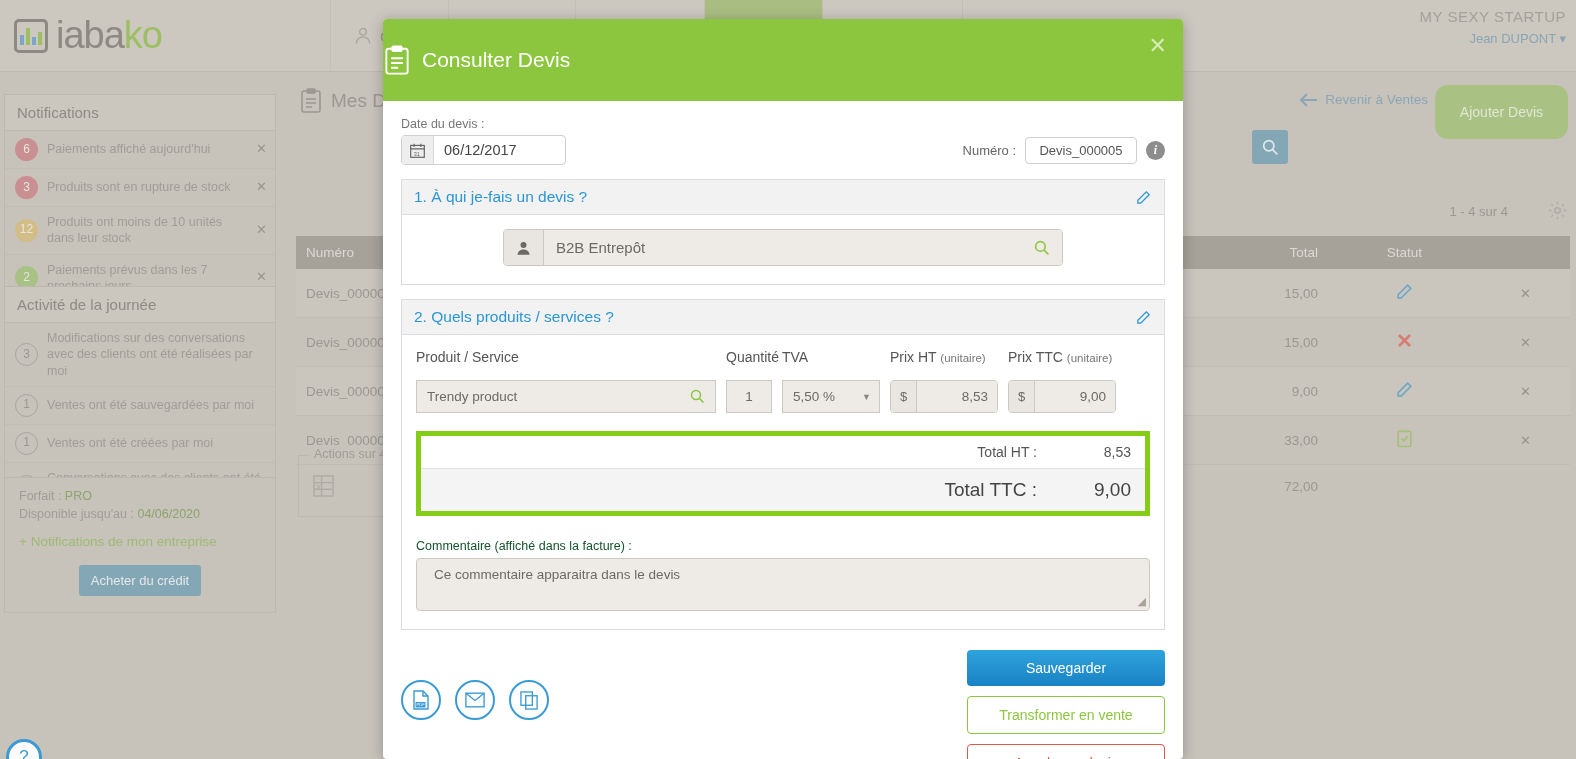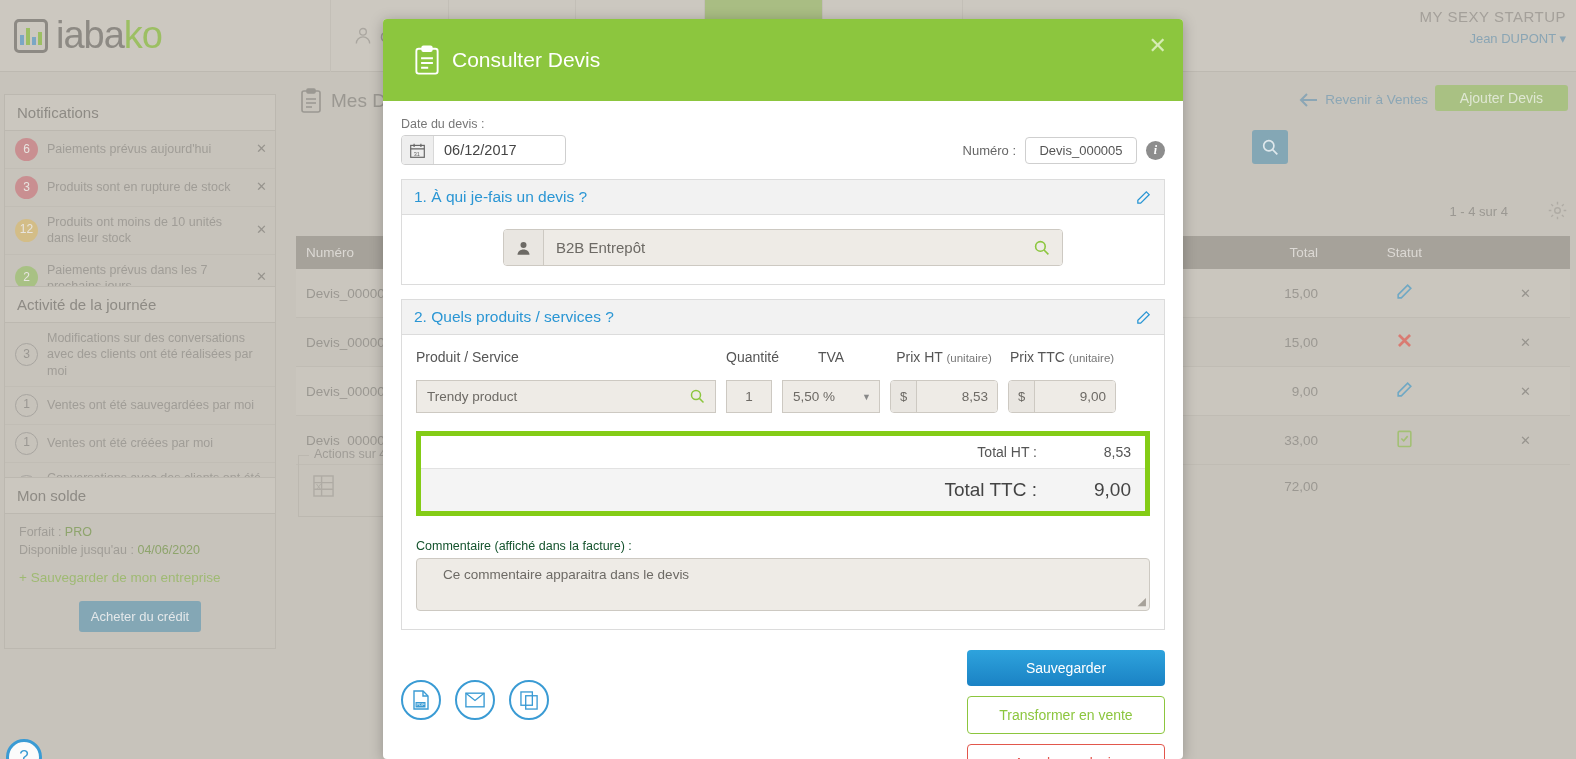--- a/index.html
+++ b/index.html
@@ -96,23 +96,23 @@
   .page-title {
     position: absolute; left: 300px; top: 88px;
     display: flex; align-items: center; gap: 9px;
     font-size: 19px; color: #9b9892;
   }
   .back-link {
     position: absolute; right: 148px; top: 92px; font-size: 13.5px;
     color: #8ba6b5; display: flex; align-items: center; gap: 7px;
   }
   .add-btn {
-    position: absolute; right: 8px; top: 85px; width: 133px; padding: 5px 0;
+    position: absolute; right: 8px; top: 85px; width: 133px; padding: 19px 0;
     background: #a9c183; color: #dfe7d3; font-size: 14px; text-align: center;
-    border-radius: 3px;
+    border-radius: 13px;
   }
   .search-btn {
     position: absolute; left: 1252px; top: 130px; width: 36px; height: 34px;
     background: #84a7b5; border-radius: 3px;
     display: flex; align-items: center; justify-content: center;
   }
   .count-lbl {
     position: absolute; right: 68px; top: 204px; font-size: 13px; color: #9b9892;
   }
   .gear-ic { position: absolute; right: 8px; top: 200px; opacity: .4; }
@@ -149,21 +149,21 @@
   }
 
   
   .modal {
     position: absolute; left: 383px; top: 19px; width: 800px; height: 740px;
     background: #ffffff; box-shadow: 0 2px 14px rgba(0,0,0,.25);
     border-radius: 4px; overflow: hidden;
   }
   .modal-head {
     height: 82px; background: #8cc63e;
-    display: flex; align-items: center; padding: 0 31px; position: relative;
+    display: flex; align-items: center; padding: 0 1px; position: relative;
   }
   .modal-title {
     color: #fff; font-size: 21px; margin-left: 12px;
   }
   .modal-x {
     position: absolute; right: 16px; top: 16px; color: #d6ecb4; font-size: 22px;
     line-height: 1;
   }
   .modal-body { padding: 16px 18px 0; }
 
@@ -220,21 +220,21 @@
     color: #6d6a65; display: flex; align-items: center;
     justify-content: space-between;
   }
 
   .prodgrid {
     display: grid;
     grid-template-columns: 300px 46px 98px 108px 108px;
     gap: 10px; align-items: end;
   }
   .col-h { font-size: 14px; color: #555; padding-bottom: 5px; }
-  .col-h.center { text-align: center; }
+  .col-h.center { }
   .col-h .sm { font-size: 11.5px; color: #777; }
   .fld {
     background: #eeebe6; border: 1px solid #cdc9c2; border-radius: 0;
     padding: 7px 10px; font-size: 13.5px; color: #6d6a65;
     display: flex; align-items: center; justify-content: space-between;
     height: 33px;
   }
   .fld.qty { justify-content: center; }
   .fld.sel { padding-right: 8px; text-align: right; }
   .caret { color: #888; font-size: 9px; }
@@ -261,21 +261,21 @@
   .tot-row.ht { font-size: 14px; color: #555; }
   .tot-row.ttc {
     background: #f4f4f4; border-top: 1px solid #e2e2e2;
     font-size: 19px; color: #444; padding: 10px 14px;
   }
   .tot-row .amtv { min-width: 52px; text-align: right; }
 
   .cmt-lbl { font-size: 12.5px; color: #14532d; margin-top: 23px; }
   .cmt-box {
     margin-top: 5px; background: #eeebe6; border: 1px solid #cdc9c2;
-    border-radius: 4px; height: 53px; padding: 8px 26px;
+    border-radius: 4px; height: 53px; padding: 8px 17px;
     font-size: 13.5px; color: #6d6a65; position: relative;
   }
   .resize {
     position: absolute; right: 3px; bottom: 2px; color: #a7a29a; font-size: 11px;
   }
 
   .footer { padding: 20px 18px 0; display: flex; align-items: flex-start; }
   .circ-btns { display: flex; gap: 14px; margin-top: 30px; }
   .circ {
     width: 40px; height: 40px; border-radius: 50%; border: 2px solid #3a9bd4;
@@ -357,21 +357,21 @@
       <div class="corp">
         <div class="corp-name">MY SEXY STARTUP</div>
         <div class="corp-user">Jean DUPONT ▾</div>
       </div>
     </div>
 
     <div class="panel" style="top:94px;">
       <div class="panel-h">Notifications</div>
       <div class="row-n">
         <span class="badge red">6</span>
-        <span class="txt">Paiements prévus aujourd'hui</span>
+        <span class="txt">Paiements affiché aujourd'hui</span>
         <span class="xclose">✕</span>
       </div>
       <div class="row-n">
         <span class="badge red">3</span>
         <span class="txt">Produits sont en rupture de stock</span>
         <span class="xclose">✕</span>
       </div>
       <div class="row-n">
         <span class="badge orange">12</span>
         <span class="txt">Produits ont moins de 10 unités dans leur stock</span>
@@ -398,31 +398,30 @@
         <span class="badge hollow">1</span>
         <span class="txt">Ventes ont été créées par moi</span>
       </div>
       <div class="row-n">
         <span class="badge hollow">2</span>
         <span class="txt">Conversations avec des clients ont été créées par moi</span>
       </div>
     </div>
 
     <div class="panel" style="top:477px;">
-      <div class="panel-h">Mon solde</div>
       <div class="solde-body">
         <div>
           <span>Forfait :</span>
           <span class="v">PRO</span>
         </div>
         <div style="margin-top:4px;">
           <span>Disponible jusqu'au :</span>
           <span class="v">04/06/2020</span>
         </div>
-        <div class="solde-link">+ Sauvegarder de mon entreprise</div>
+        <div class="solde-link">+ Notifications de mon entreprise</div>
         <div class="buy-btn">Acheter du crédit</div>
       </div>
     </div>
 
     <div class="page-title">
       <svg width="22" height="25" viewBox="0 0 22 25" fill="none" stroke="#9b9892" stroke-width="1.6">
           <rect x="2" y="3" width="18" height="21" rx="2"></rect>
           <rect x="7" y="1" width="8" height="4" rx="1" fill="#9b9892"></rect>
           <path d="M6 11h10M6 15h10M6 19h6"></path>
         </svg>

